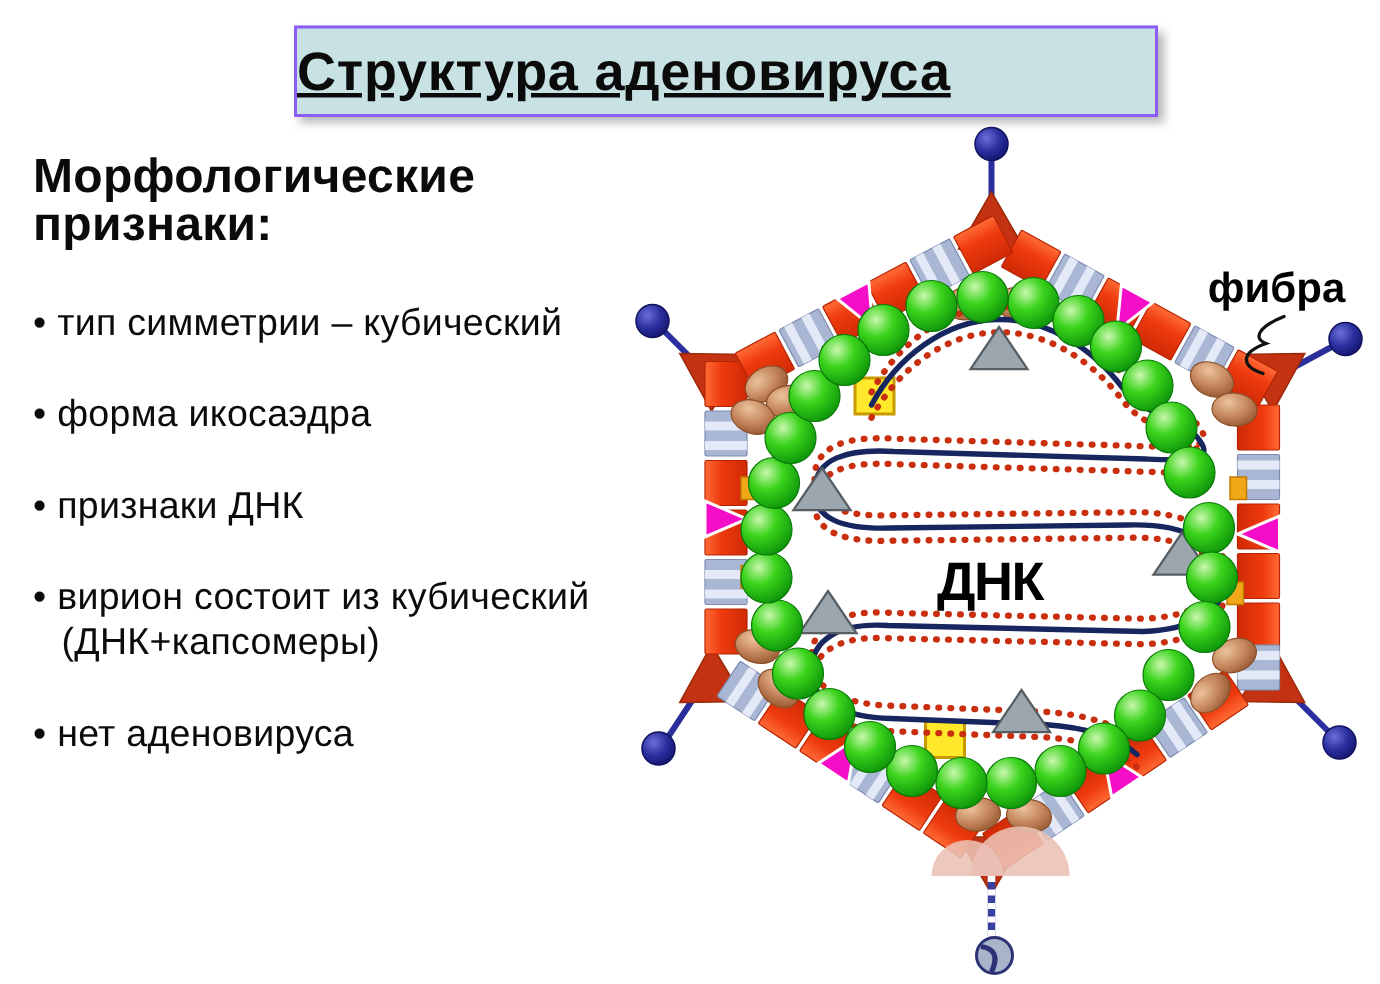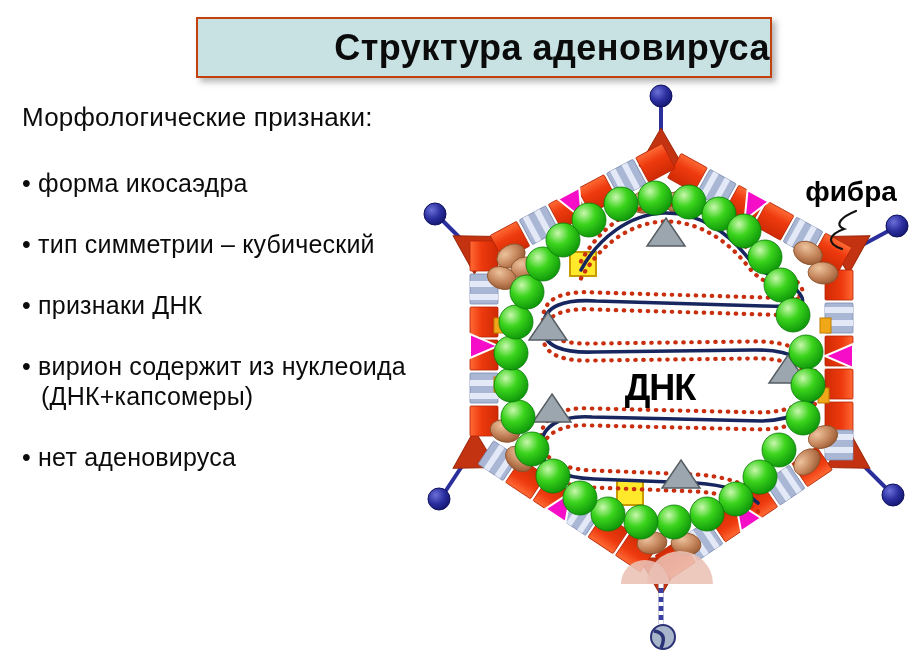--- a/index.html
+++ b/index.html
@@ -1,28 +1,28 @@
 <!DOCTYPE html>
 <html style="--title-bg: #c8e2e4; --capsid-red: #ee3a0e; --penton-red: #c33312; --magenta: #f50dc8; --blue-block: #a9b6d4; --green: #2fd01c; --brown: #c4855c; --yellow: #ffe92a; --gray-triangle: #9ba6ae; --fiber-navy: #2b2f9b; --dna-navy: #17265e; --dna-dot-red: #c92f0e; --watermark-pink: #eac0b4;"><head>
 <meta charset="utf-8">
 <style>
   html,body{margin:0;padding:0;background:#ffffff;}
   body{width:920px;height:656px;position:relative;overflow:hidden;
        font-family:"Liberation Sans","DejaVu Sans",sans-serif;color:#0b0b0b;}
   .slide{position:absolute;inset:0;background:#ffffff;}
 
   .title-box{position:absolute;left:196px;top:17px;width:576px;height:61px;
-    background:var(--title-bg,#c8e2e4);border:2px solid #c2410c;box-sizing:border-box;
+    background:var(--title-bg,#c8e2e4);border:2px solid #8b5cf6;box-sizing:border-box;
     box-shadow:4px 4px 6px rgba(110,110,110,.5);
-    display:flex;align-items:center;justify-content:flex-end;}
+    display:flex;align-items:center;justify-content:flex-start;text-decoration:underline;}
   .title-box h1{margin:0;font-size:36px;font-weight:700;letter-spacing:.5px;}
 
   .features{position:absolute;left:22px;top:101px;width:400px;
     font-size:25px;line-height:30px;letter-spacing:.2px;}
-  .features h2{margin:0;font-size:26px;line-height:32px;font-weight:400;}
+  .features h2{margin:0;font-size:32px;line-height:32px;font-weight:700;}
   .features ul{list-style:none;margin:0;padding:0;}
   .features li{margin-top:31px;padding-left:19px;text-indent:-19px;}
   .features li:first-child{margin-top:35px;}
   .features li::before{content:"• ";}
 
   svg text{font-family:"Liberation Sans","DejaVu Sans",sans-serif;}
   .mag{fill:var(--magenta,#f50dc8);stroke:#ffffff;stroke-width:2;}
   .penton{fill:var(--penton-red,#c33312);stroke:#9c2808;stroke-width:1;}
   .fiberline{stroke:var(--fiber-navy,#2b2f9b);stroke-width:4;stroke-linecap:round;}
   .dna-core{stroke:var(--dna-navy,#17265e);stroke-width:3.6;fill:none;stroke-linecap:round;}
@@ -41,24 +41,24 @@
 
 <div class="slide">
 
   <div class="title-box">
     <h1>Структура аденовируса</h1>
   </div>
 
   <div class="features">
     <h2>Морфологические признаки:</h2>
     <ul>
+      <li>тип симметрии – кубический</li>
       <li>форма икосаэдра</li>
-      <li>тип симметрии – кубический</li>
       <li>признаки ДНК</li>
-      <li>вирион содержит из нуклеоида (ДНК+капсомеры)</li>
+      <li>вирион состоит из кубический (ДНК+капсомеры)</li>
       <li>нет аденовируса</li>
     </ul>
   </div>
 
   <svg width="920" height="656" viewBox="0 0 920 656" style="position:absolute;inset:0">
     <defs>
       <radialGradient id="gGreen" cx="35%" cy="30%" r="75%">
         <stop offset="0%" stop-color="#c9f7ae"></stop>
           <stop offset="45%" stop-color="#3bd41c"></stop>
           <stop offset="100%" stop-color="#0c9409"></stop>

